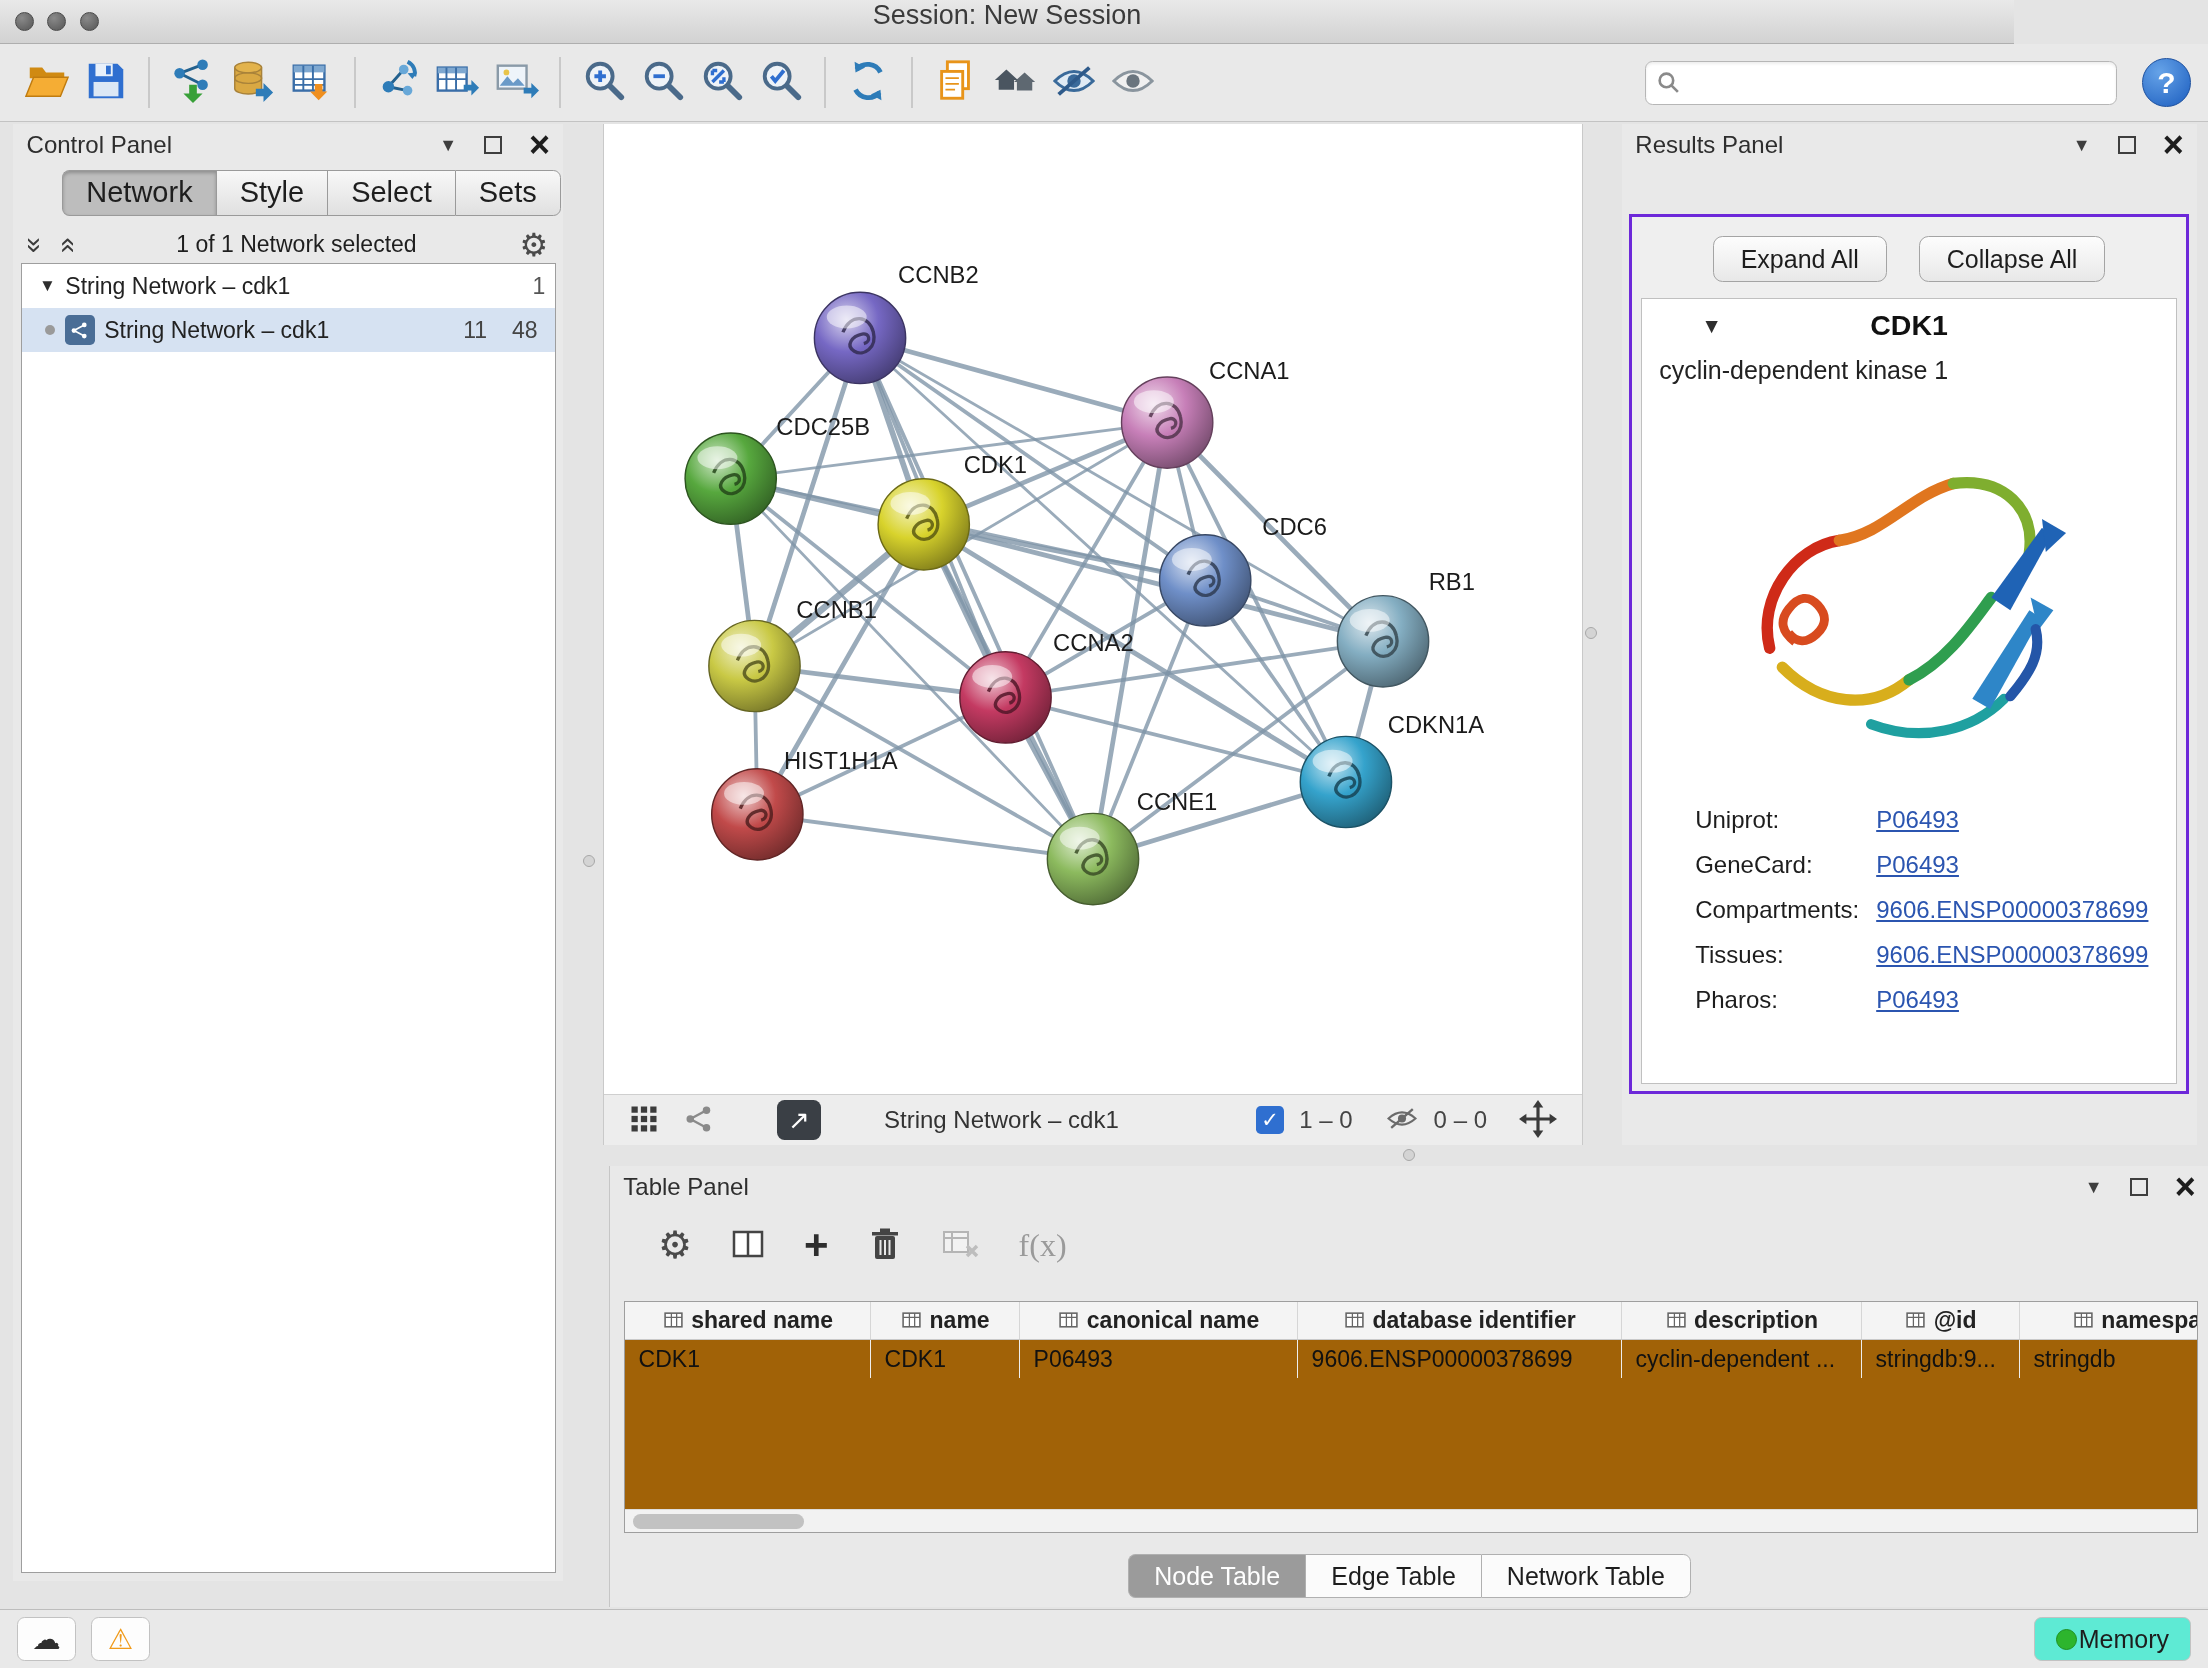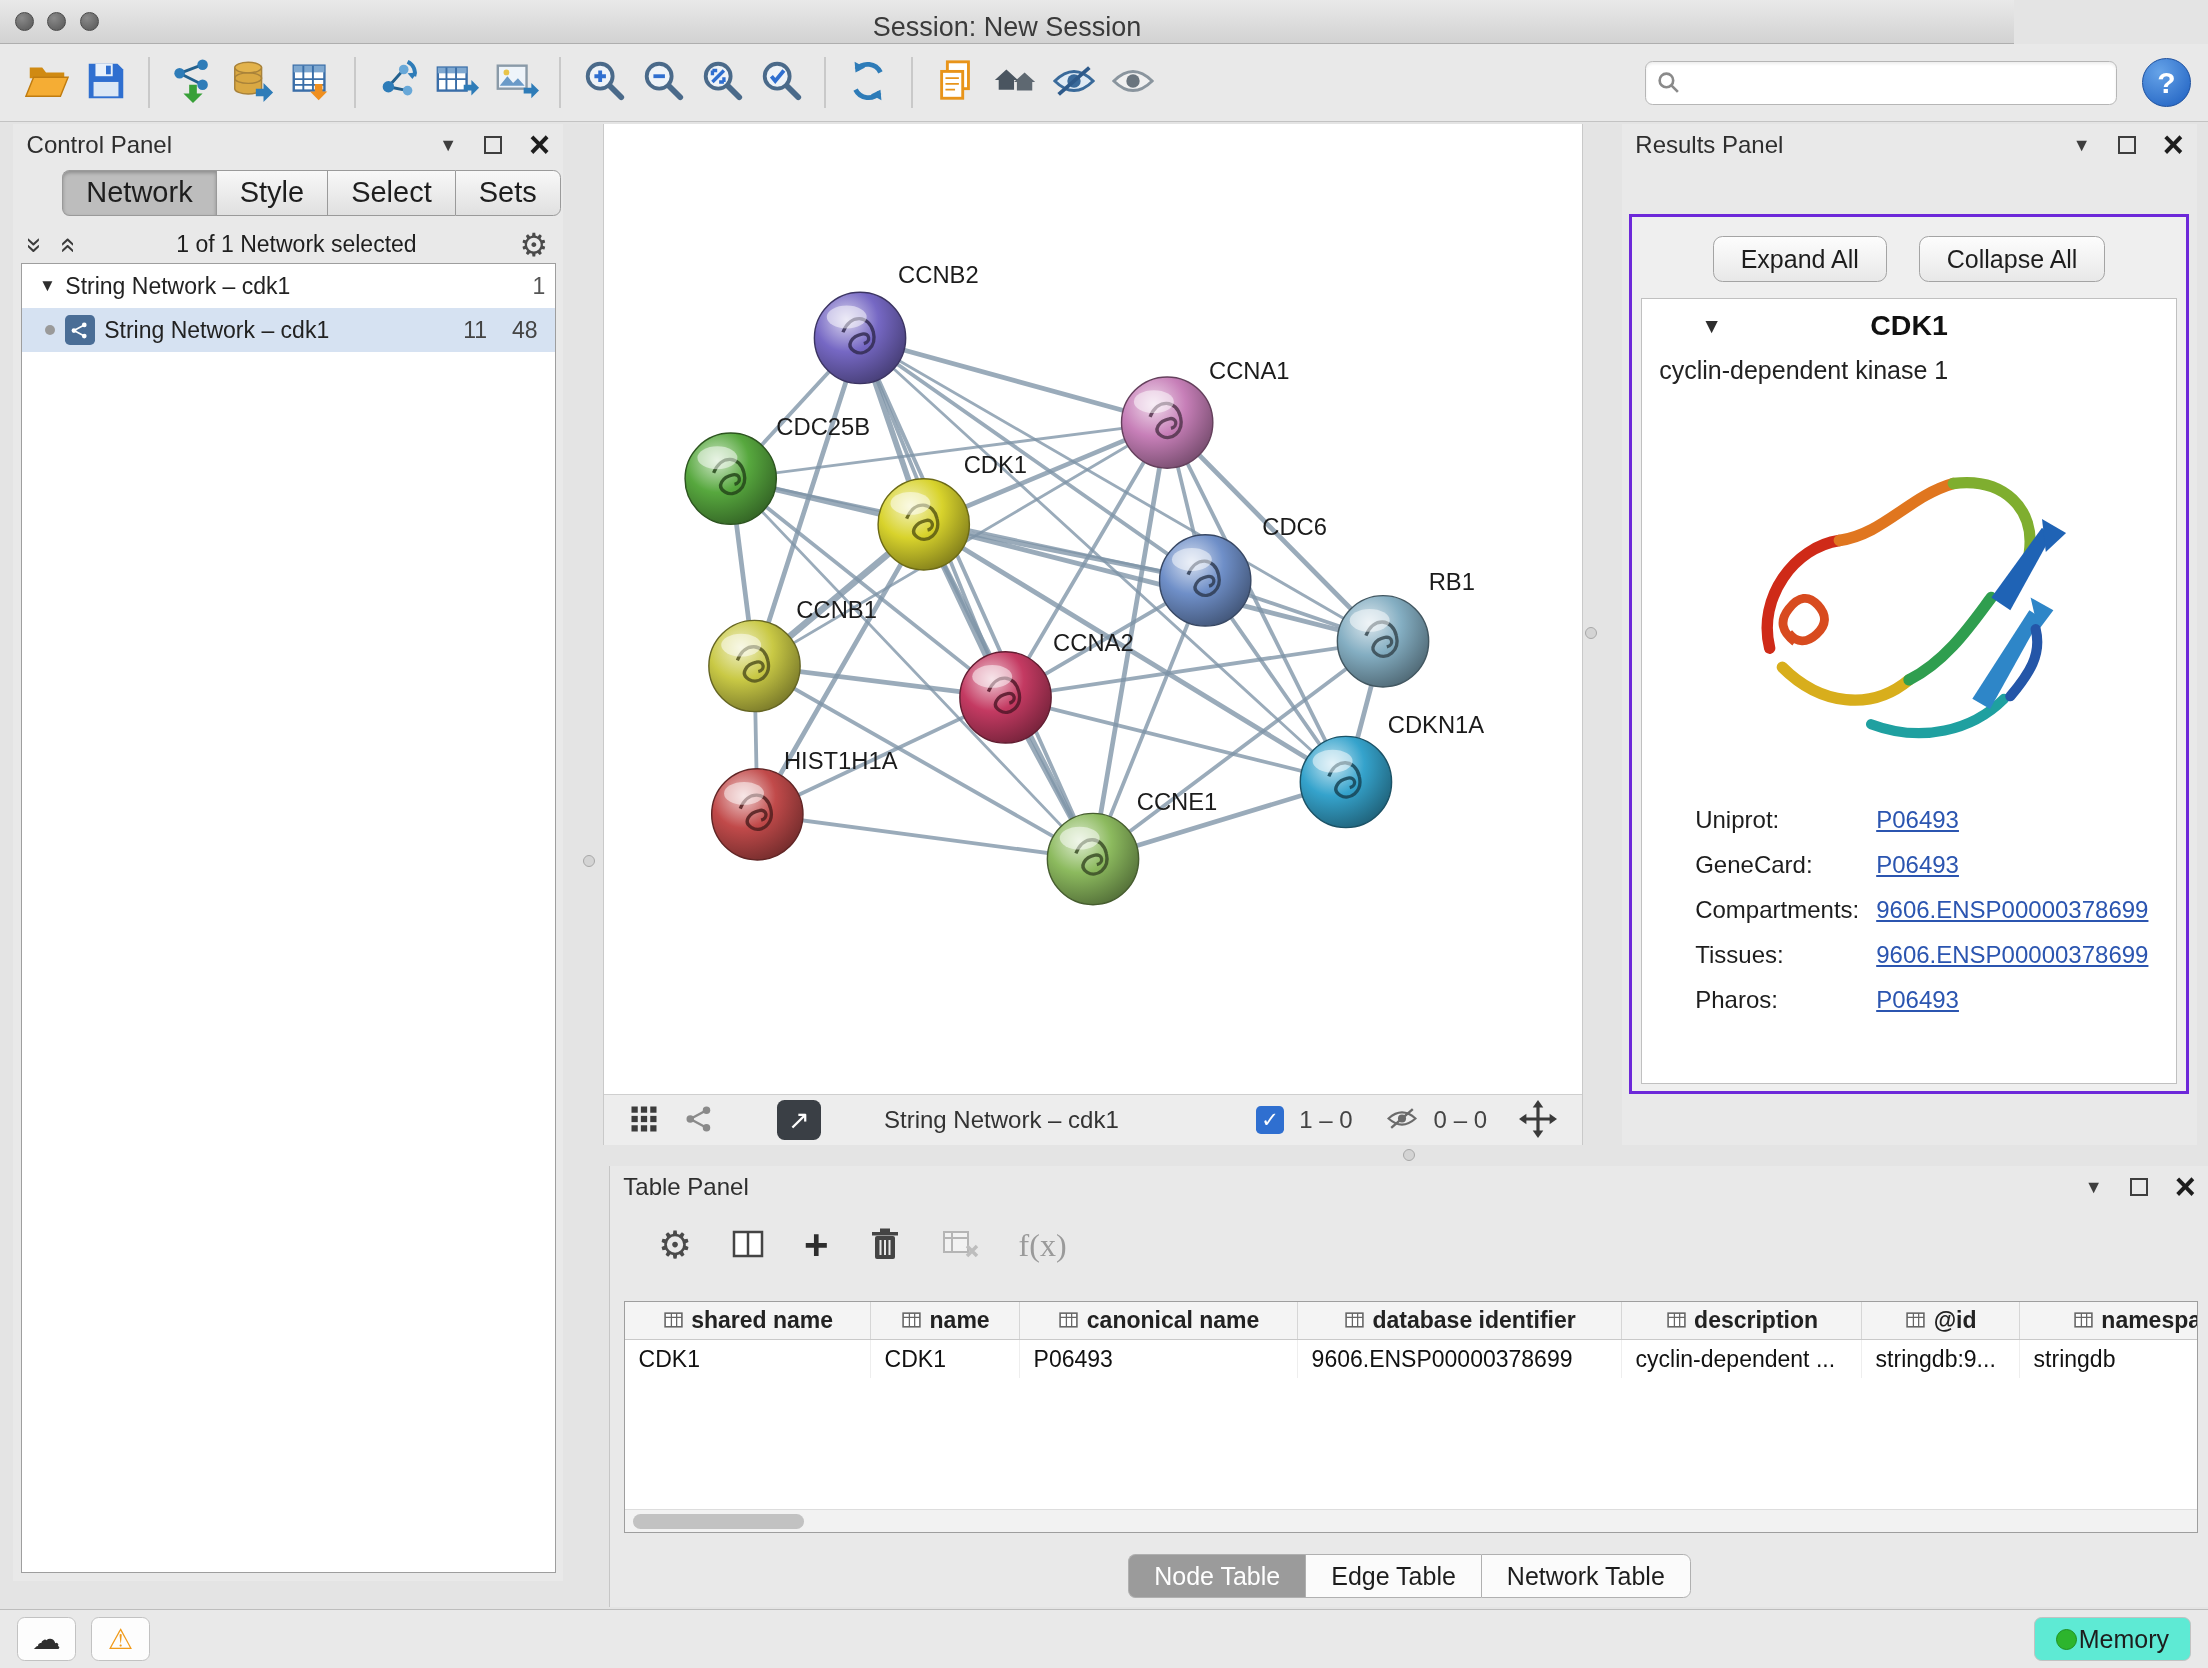--- a/index.html
+++ b/index.html
@@ -2,21 +2,21 @@
 <html style="font-size:15px"><head>
 <meta charset="utf-8">
 <style>
   *{box-sizing:border-box;margin:0;padding:0}
   html,body{width:2208px;height:1668px}
   body{position:relative;background:#e4e4e4;font-family:"Liberation Sans",sans-serif;overflow:hidden;color:#222}
 
   
   .titlebar{position:absolute;left:0;top:0;width:2014px;height:44px;
     background:linear-gradient(#e9e9e9,#d2d2d2);border-bottom:1px solid #aeaeae;
-    display:flex;align-items:flex-end;justify-content:center}
+    display:flex;align-items:flex-start;justify-content:center}
   .titlebar .title{font-size:27px;color:#3a3a3a}
   .traffic{position:absolute;left:15px;top:12.4px;display:flex;gap:13.3px}
   .light{width:19px;height:19px;border-radius:50%;background:radial-gradient(circle at 35% 30%,#8a8a8a,#555);border:1px solid #4a4a4a}
 
   
   .toolbar{position:absolute;left:0;top:44px;width:2208px;height:78px;background:#e9e9e9;
     border-bottom:1px solid #c3c3c3;display:flex;align-items:center;padding:0 17px}
   .tbtn{width:59px;height:59px;display:flex;align-items:center;justify-content:center;border-radius:5.7px}
   .tsep{width:1.9px;height:51px;background:#c9c9c9;margin:0 13.3px}
   .search-wrap{margin-left:auto;position:relative;width:472px;height:44px;margin-right:25px}
@@ -86,21 +86,21 @@
   .xl-title{font-size:27px;font-weight:bold;color:#111;padding-left:28.5px;margin-top:17px}
   .xl-row{display:flex;font-size:24px;padding:8.6px 0 8.6px 53px}
   .xl-label{width:181px;color:#1d1d1d}
   .xl-value{color:#2b55b0;text-decoration:underline}
 
   
   .table-panel{position:absolute;left:609px;top:1166px;width:1600px;height:441px;background:#e9e9e9;border-left:1px solid #c6c6c6}
   .tp-toolbar{display:flex;align-items:center;gap:38px;padding:13.3px 0 0 48px;height:61px}
   .tp-plus{font-size:42px;font-weight:bold;color:#2e2e2e;line-height:.8}
   .fx{font-family:"Liberation Serif",serif;font-size:32px;color:#9a9a9a}
-  .grid-table{position:absolute;left:14.3px;width:1574px;top:135px;height:232px;background:#ffffff;border:1px solid #9e9e9e;overflow:hidden}
+  .grid-table{position:absolute;left:14.3px;width:1574px;top:135px;height:232px;background:#a16207;border:1px solid #9e9e9e;overflow:hidden}
   .gt-header{display:flex;height:38px;background:#f4f4f4;border-bottom:1px solid #c9c9c9}
   .gt-hcell{display:flex;align-items:center;gap:7.6px;justify-content:center;font-size:23px;font-weight:bold;color:#222;
     border-right:1px solid #d6d6d6;overflow:hidden;white-space:nowrap;flex:none}
   .gt-row{display:flex;height:38px}
   .gt-cell{display:flex;align-items:center;font-size:23px;color:#111;padding-left:13.3px;border-right:1px solid #eee;
     overflow:hidden;white-space:nowrap;flex:none}
   .c0{width:246px}.c1{width:149px}.c2{width:278px}.c3{width:324px}.c4{width:240px}.c5{width:158px}.c6{width:247px}
   .gt-scroll{position:absolute;left:0;right:0;bottom:0;height:23px;background:#f2f2f2;border-top:1px solid #ddd}
   .gt-thumb{position:absolute;left:7.6px;top:3.8px;width:171px;height:15px;border-radius:7.6px;background:#c2c2c2}
   .tp-tabs{position:absolute;left:0;width:100%;top:388px;display:flex;justify-content:center}

